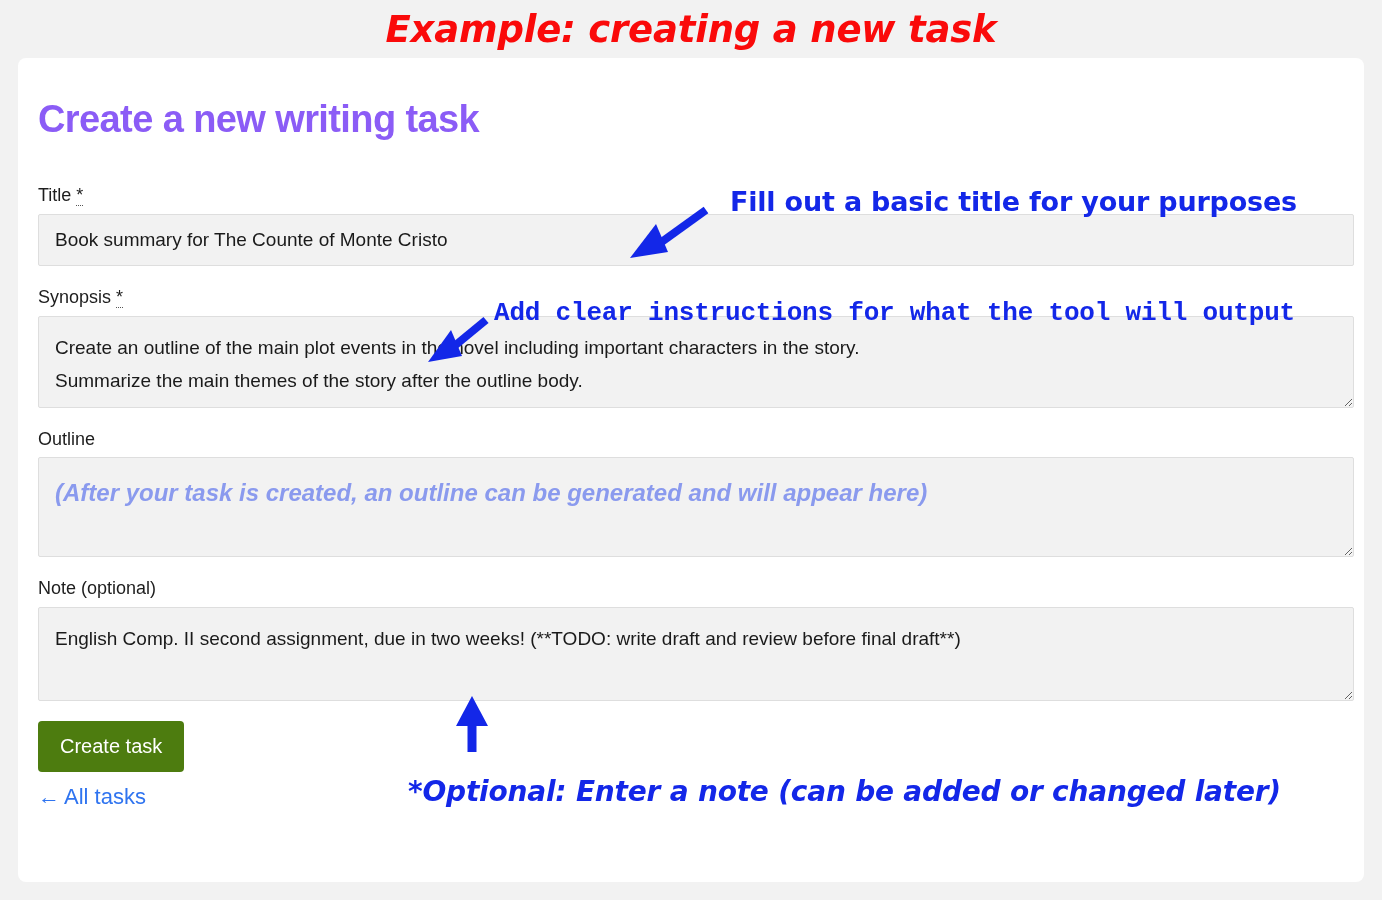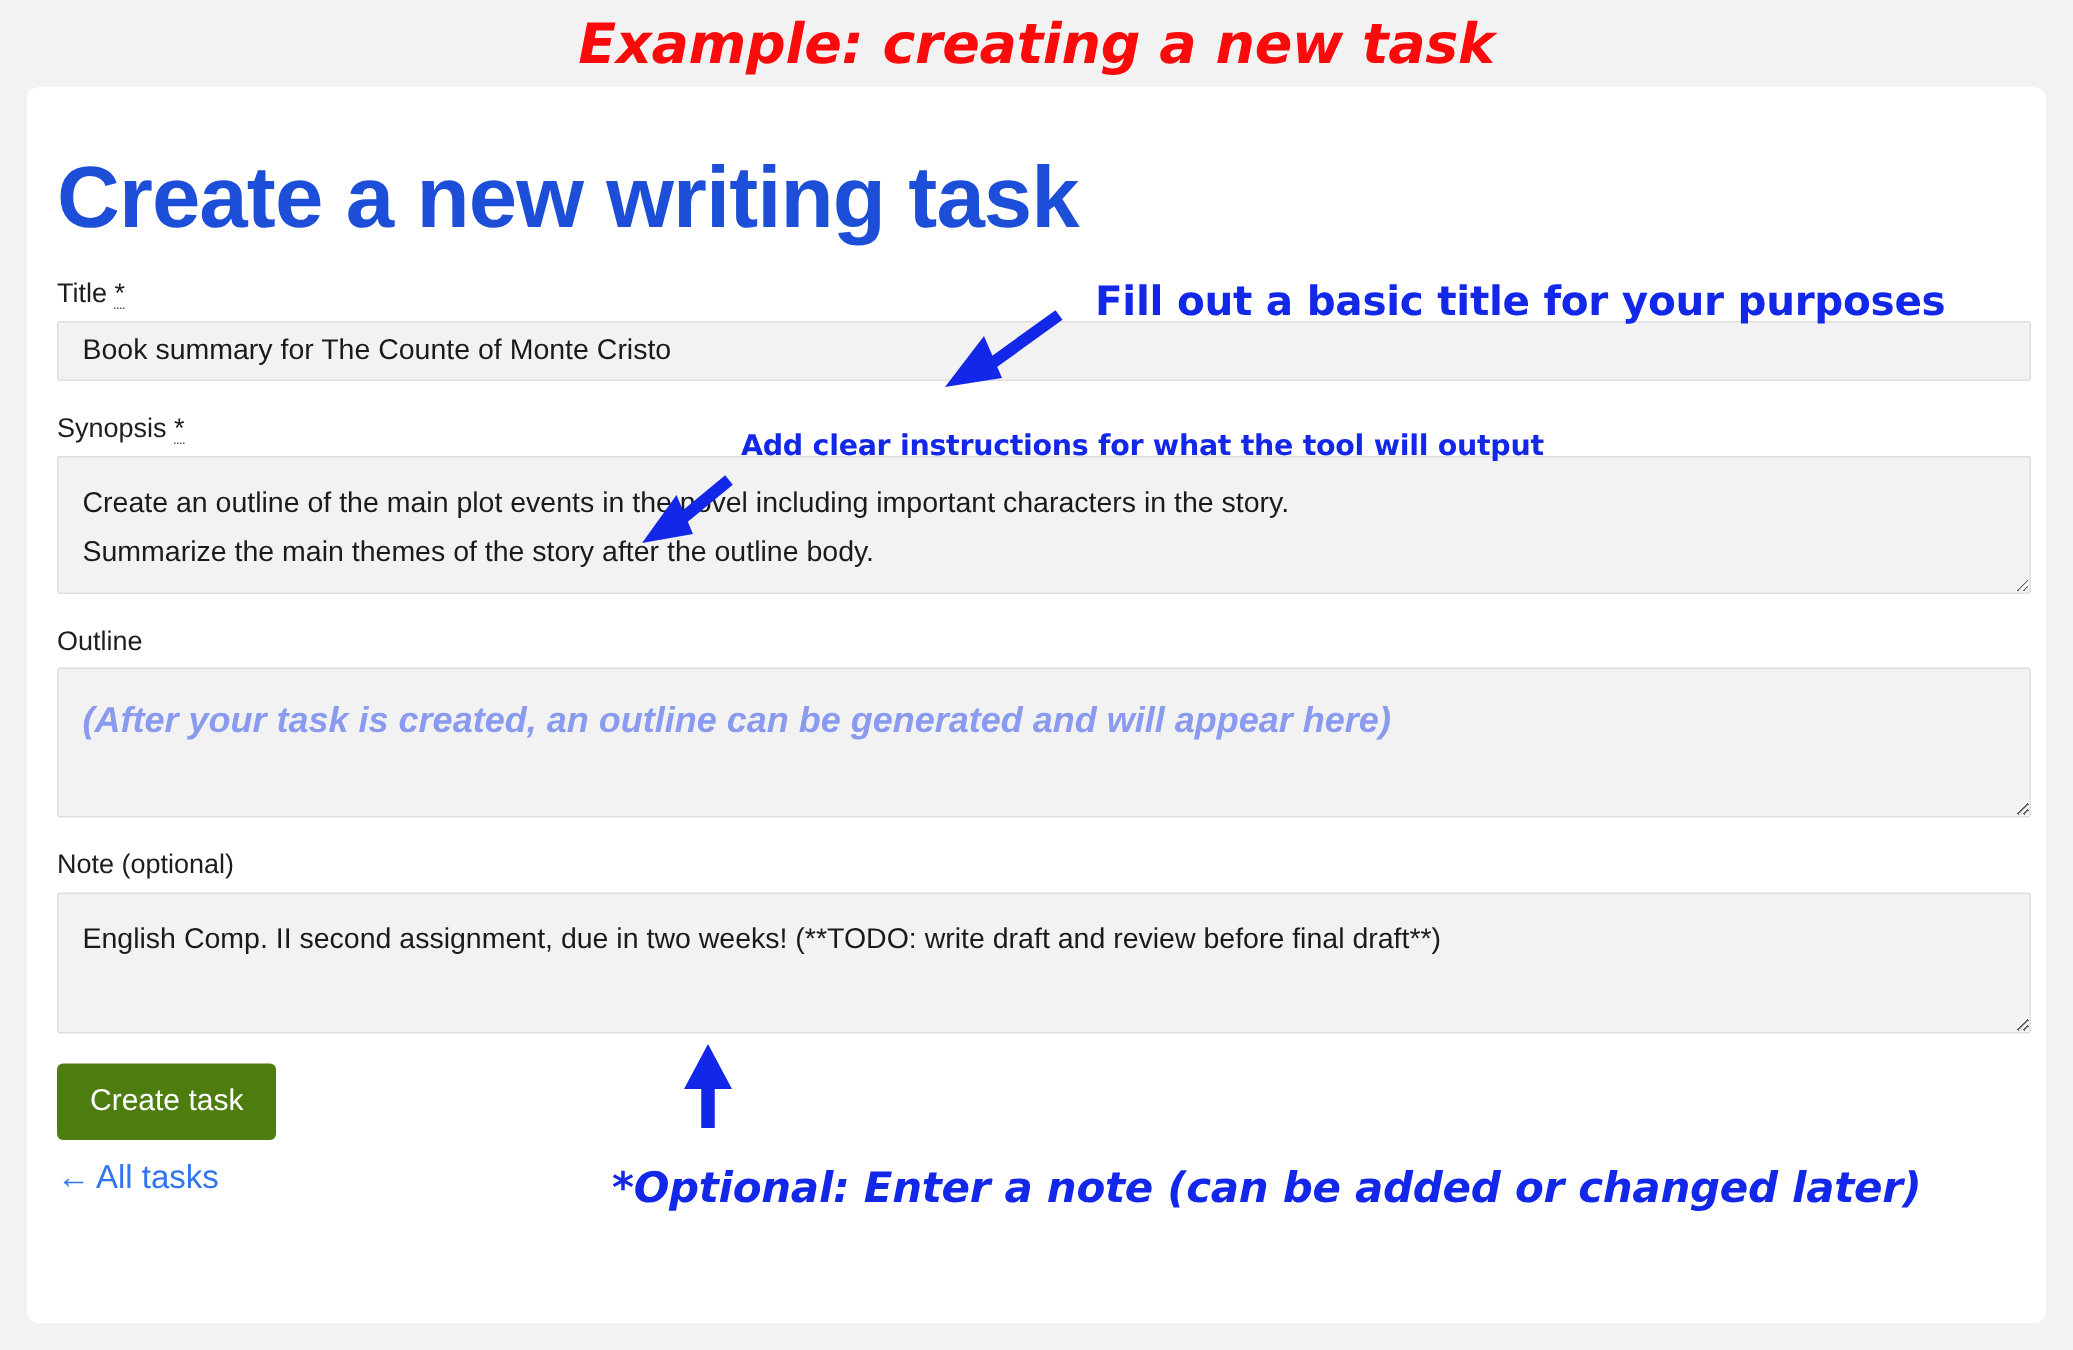--- a/index.html
+++ b/index.html
@@ -46,23 +46,23 @@
     height: 824px;
     background: #ffffff;
     border-radius: 8px;
     box-sizing: border-box;
   }
 
   .page-title {
     position: absolute;
     left: 20px;
     top: 40px;
-    font-size: 58px;
-    font-weight: bold;
-    color: #1d4ed8;
+    font-size: 38px;
+    font-weight: bold;
+    color: #8b5cf6;
     letter-spacing: -0.6px;
     white-space: nowrap;
   }
 
   
   .form {
     position: absolute;
     left: 20px;
     top: 128px;
     width: 1316px;
@@ -91,21 +91,21 @@
     background: #f2f2f2;
     border: 1px solid #dedede;
     border-radius: 2px;
     font-family: "Liberation Sans", sans-serif;
     font-size: 19px;
     color: #1a1a1a;
     padding: 14px 16px;
     outline: none;
     display: block;
   }
-  .text-input { height: 40px; padding-top: 0; padding-bottom: 0; line-height: 50px; }
+  .text-input { height: 52px; padding-top: 0; padding-bottom: 0; line-height: 50px; }
 
   .text-area {
     resize: vertical;
     line-height: 1.75;
     overflow: hidden;
   }
   .ta-synopsis { height: 92px; }
   .ta-outline  { height: 100px; }
   .ta-note     { height: 94px; }
 
@@ -146,21 +146,21 @@
   
   .anno {
     position: absolute;
     font-family: "DejaVu Sans", sans-serif;
     font-weight: bold;
     color: #1327e8;
     white-space: nowrap;
     letter-spacing: -0.2px;
   }
   .anno-1 { left: 730px; top: 186px; font-size: 27px; }
-  .anno-2 { left: 494px; top: 286px; font-size: 19px; }
+  .anno-2 { left: 494px; top: 298px; font-size: 26px; font-family: Liberation Mono, monospace; }
   .anno-3 { left: 408px; top: 775px; font-size: 28px; font-style: italic; }
 
   .anno-arrow { position: absolute; }
   .arrow-1 { left: 624px; top: 206px; }
   .arrow-2 { left: 424px; top: 316px; }
   .arrow-3 { left: 452px; top: 694px; }
 </style>
 </head>
 <body>
 

